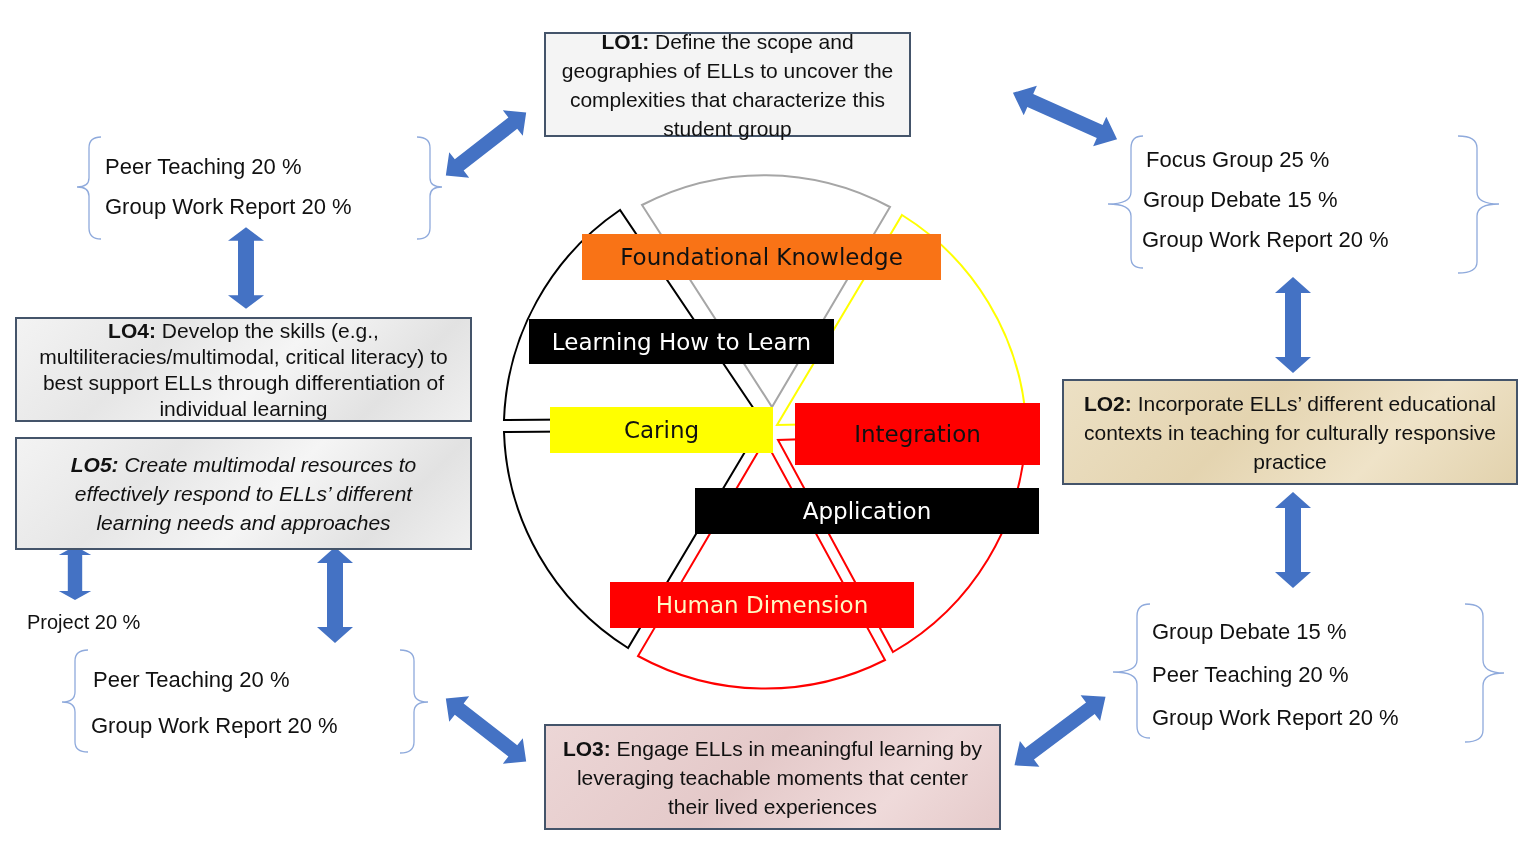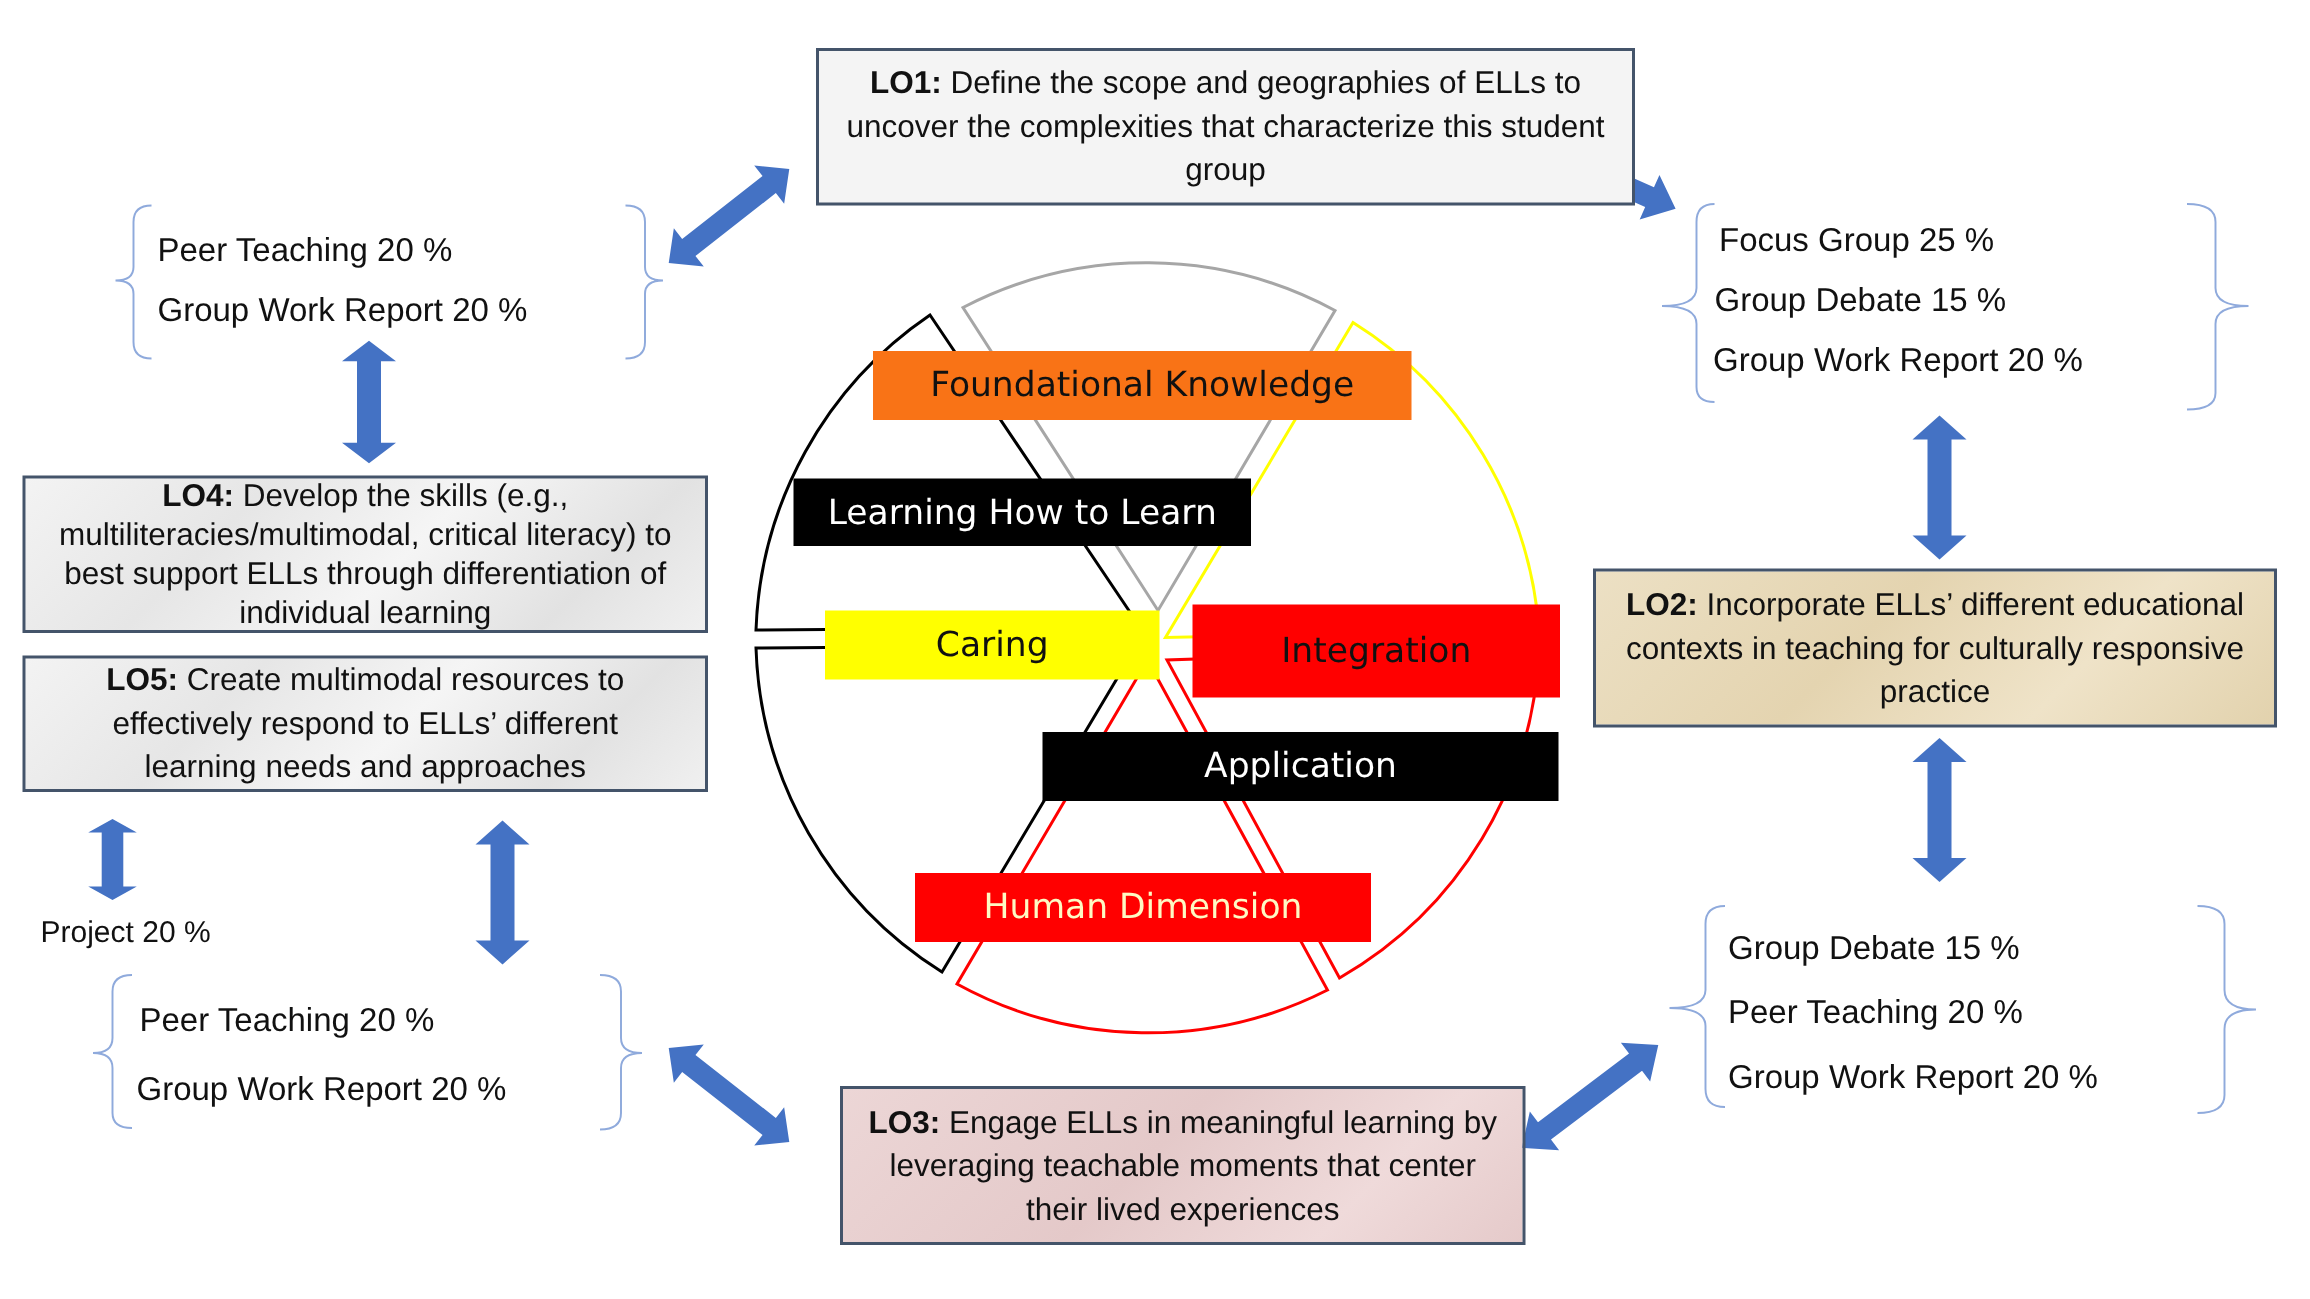--- a/index.html
+++ b/index.html
@@ -5,21 +5,21 @@
   html, body { margin:0; padding:0; background:#ffffff; }
   body { width:1540px; height:866px; position:relative; overflow:hidden;
          font-family:"Liberation Sans", "DejaVu Sans", sans-serif; color:#111; }
   .lo-box { position:absolute; box-sizing:border-box; border:2px solid #44546a;
             text-align:center; font-size:21px; line-height:29px; padding:6px 10px;
             display:flex; align-items:center; justify-content:center; }
   .lo-box b { font-weight:bold; }
   .marble { background:linear-gradient(135deg,#f3f3f3 0%,#e6e6e6 30%,#f5f5f5 55%,#e2e2e2 80%,#f0f0f0 100%); }
   .lo1 { background:#f4f4f4; }
   .lo2 { background:linear-gradient(135deg,#ece0c4 0%,#e4d4b0 40%,#efe3c8 70%,#e2d2ad 100%); }
-  .lo3 { background:linear-gradient(135deg,#ecd6d6 0%,#e4c9c9 45%,#efdada 75%,#e5caca 100%);margin-left:16px; }
+  .lo3 { background:linear-gradient(135deg,#ecd6d6 0%,#e4c9c9 45%,#efdada 75%,#e5caca 100%); }
   .assess { position:absolute; font-size:22px; line-height:40px; }
   .assess div { white-space:nowrap; }
   svg.overlay { position:absolute; left:0; top:0; }
   .label-bar { position:absolute; box-sizing:border-box; font-family:"DejaVu Sans", sans-serif;
                font-size:23px; display:flex; align-items:center; justify-content:center; }
   .project { position:absolute; font-size:20px; }
 </style>
 </head>
 <body>
 
@@ -74,33 +74,33 @@
   </g>
 </svg>
 
 <div class="label-bar" style="left:582px;top:234px;width:359px;height:46px;background:#f97316;color:#111;">Foundational Knowledge</div>
 <div class="label-bar" style="left:529px;top:319px;width:305px;height:45px;background:#000;color:#fff;">Learning How to Learn</div>
 <div class="label-bar" style="left:550px;top:407px;width:223px;height:46px;background:#ffff00;color:#111;">Caring</div>
 <div class="label-bar" style="left:795px;top:403px;width:245px;height:62px;background:#ff0000;color:#111;">Integration</div>
 <div class="label-bar" style="left:695px;top:488px;width:344px;height:46px;background:#000;color:#fff;">Application</div>
 <div class="label-bar" style="left:610px;top:582px;width:304px;height:46px;background:#ff0000;color:#fef9c3;">Human Dimension</div>
 
-<div class="lo-box lo1" style="left:544px;top:32px;width:546px;height:105px;">
+<div class="lo-box lo1" style="left:544px;top:32px;width:367px;height:105px;">
   <div><b>LO1:</b><span> Define the scope and geographies of ELLs to uncover the complexities that characterize this student group</span></div>
 </div>
 <div class="lo-box lo2" style="left:1062px;top:379px;width:456px;height:106px;">
   <div><b>LO2:</b><span> Incorporate ELLs’ different educational contexts in teaching for culturally responsive practice</span></div>
 </div>
 <div class="lo-box lo3" style="left:544px;top:724px;width:457px;height:106px;">
   <div><b>LO3:</b><span> Engage ELLs in meaningful learning by leveraging teachable moments that center their lived experiences</span></div>
 </div>
 <div class="lo-box marble" style="left:15px;top:317px;width:457px;height:105px;line-height:26px;padding:16px 18px;">
   <div><b>LO4:</b><span> Develop the skills (e.g., multiliteracies/multimodal, critical literacy) to best support ELLs through differentiation of individual learning</span></div>
 </div>
-<div class="lo-box marble" style="left:15px;top:437px;width:457px;height:91px;padding:4px 24px;">
+<div class="lo-box marble" style="left:15px;top:437px;width:457px;height:113px;padding:4px 24px;font-style:italic;">
   <div><b>LO5:</b><span> Create multimodal resources to effectively respond to ELLs’ different learning needs and approaches</span></div>
 </div>
 
 <div class="assess" style="left:105px;top:147px;">
   <div>Peer Teaching 20 %</div>
   <div>Group Work Report 20 %</div>
 </div>
 <div class="assess" style="left:1142px;top:140px;">
   <div style="margin-left:4px;">Focus Group 25 %</div>
   <div style="margin-left:1px;">Group Debate 15 %</div>

